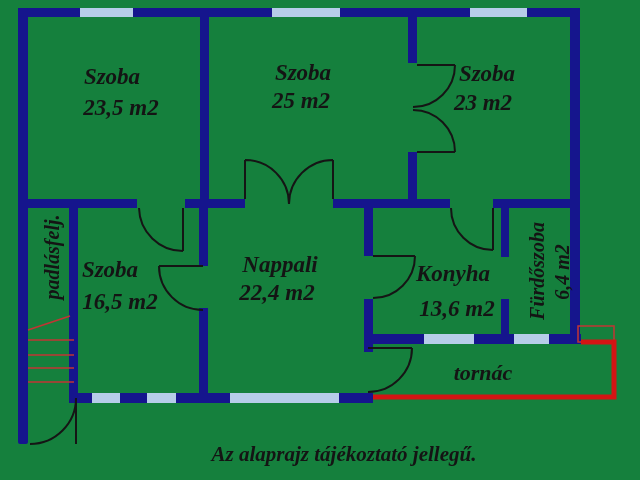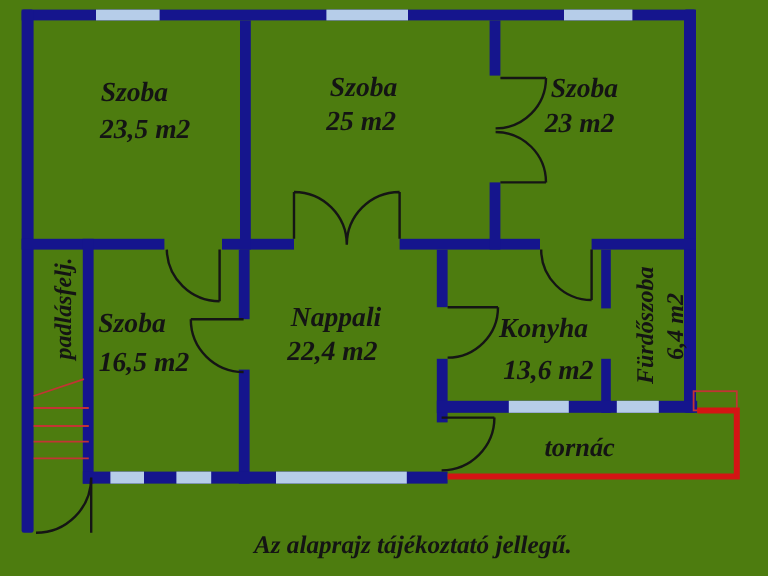--- a/index.html
+++ b/index.html
@@ -1,16 +1,16 @@
 <!DOCTYPE html>
 <html><head>
 <meta charset="utf-8">
 <style>
   html,body{margin:0;padding:0;background:#ffffff;}
-  #stage{position:relative;width:640px;height:480px;background:#4d7c0f;overflow:hidden;}
+  #stage{position:relative;width:640px;height:480px;background:#15803d;overflow:hidden;}
   svg{display:block;}
   .lbl{font-family:"Liberation Serif",serif;font-style:italic;font-weight:700;
        font-size:23px;fill:#141414;text-anchor:middle;}
   .lbl-v{font-family:"Liberation Serif",serif;font-style:italic;font-weight:700;
        font-size:20px;fill:#141414;text-anchor:middle;}
   .lbl-cap{font-family:"Liberation Serif",serif;font-style:italic;font-weight:700;
        font-size:21px;fill:#141414;text-anchor:middle;}
   .lbl-porch{font-family:"Liberation Serif",serif;font-style:italic;font-weight:700;
        font-size:22px;fill:#141414;text-anchor:middle;}
   .wall{fill:#15158d;}

